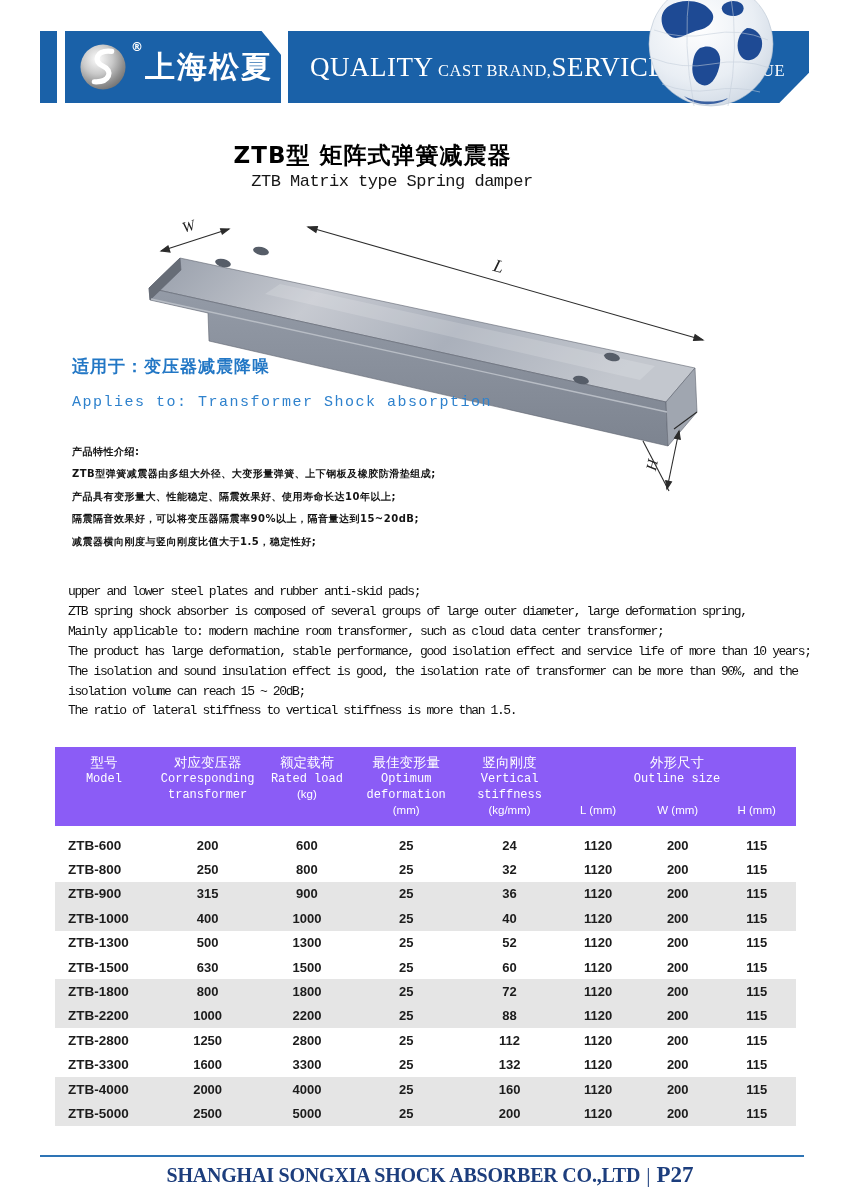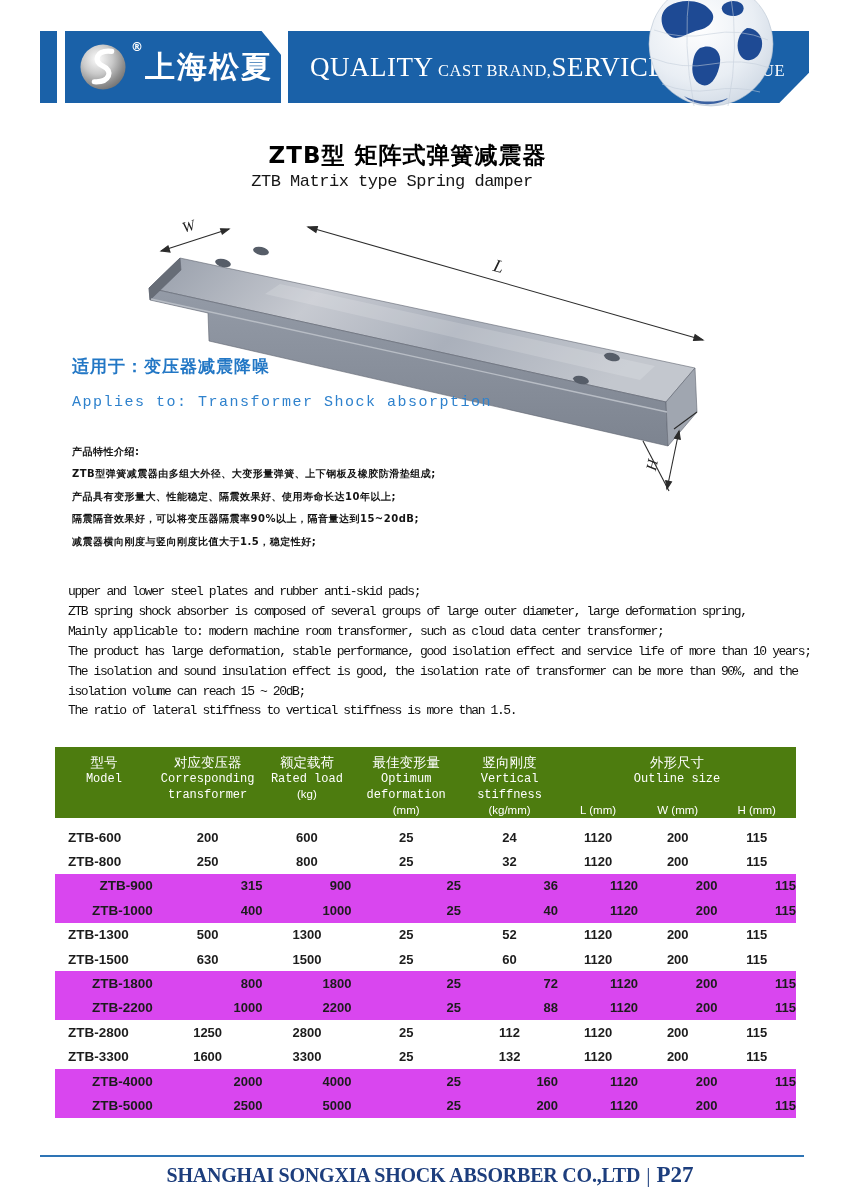--- a/index.html
+++ b/index.html
@@ -23,48 +23,48 @@
     left:288px;top:31px;width:521px;height:72px;background:#1a61a8;
     clip-path:polygon(0 0,100% 0,100% 58%,94.3% 100%,0 100%);
     display:flex;align-items:center;padding-left:22px;box-sizing:border-box;z-index:1;
   }
   .tagline{color:#ffffff;font-family:"Liberation Serif",serif;white-space:nowrap;}
   .tagline .big{font-size:27px;letter-spacing:0.5px;}
   .tagline .small{font-size:16.5px;letter-spacing:0.5px;}
   .globe{left:644px;top:0;width:132px;height:114px;z-index:2;}
 
   
-  .title-zh{left:0;top:140px;width:745px;text-align:center;font-size:23px;font-weight:700;color:#000;letter-spacing:1px;margin-left:35px;}
+  .title-zh{left:0;top:140px;width:745px;text-align:center;font-size:23px;font-weight:700;color:#000;letter-spacing:1px;}
   .title-en{left:0;top:172px;width:784px;text-align:center;font-family:"Liberation Mono",monospace;font-size:17px;color:#161616;letter-spacing:-0.5px;}
 
   
   .figure-svg{left:110px;top:200px;}
 
   
   .applies-zh{left:72px;top:355px;font-size:17px;font-weight:700;color:#2277c5;letter-spacing:1px;}
   .applies-en{left:72px;top:394px;font-family:"Liberation Mono",monospace;font-size:15px;color:#2f82cd;letter-spacing:1.5px;}
 
   
   .desc-zh{left:72px;top:441px;color:#141414;}
   .desc-zh .zhline{font-size:10px;font-weight:700;line-height:22.4px;letter-spacing:0.5px;white-space:nowrap;}
   .desc-en{left:68px;top:582px;color:#111111;}
   .desc-en .enline{font-family:"Liberation Mono",monospace;font-size:13px;letter-spacing:-1.4px;line-height:19.9px;white-space:nowrap;}
 
   
   .spec-table{left:55px;top:747px;width:741px;border-collapse:collapse;table-layout:fixed;}
-  .spec-table thead th{background:#4d7c0f;color:#ffffff;font-weight:400;padding:0;vertical-align:top;}
+  .spec-table thead th{background:#8b5cf6;color:#ffffff;font-weight:400;padding:8px;vertical-align:top;}
   .spec-table thead tr.h1 th{padding-top:6px;}
   .th-zh{font-size:13.5px;line-height:18px;font-family:"DejaVu Sans",sans-serif;}
   .th-en{font-size:12px;line-height:16px;font-family:Liberation Mono, monospace;}
   .th-unit{font-size:11.5px;line-height:15px;font-family:"Liberation Sans",sans-serif;}
   .spec-table thead tr.h2 th{height:15px;}
   .spec-table td{height:24.4px;padding:0;text-align:center;color:#1c1c1c;
     font-family:"Liberation Sans",sans-serif;font-size:13px;font-weight:700;}
   .spec-table td:first-child{text-align:left;padding-left:13px;font-size:13.5px;}
-  .spec-table tr.striped td{background:#d946ef;text-align:right;}
+  .spec-table tr.striped td{background:#e5e5e5;}
   .spec-table tr.spacer td{height:7px;background:#ffffff;}
 
   
   .footer-line{left:40px;top:1155px;width:764px;height:2px;background:#2e74b5;}
   .footer-text{left:8px;top:1162px;width:844px;text-align:center;color:#1d3e7d;font-family:"Liberation Serif",serif;white-space:nowrap;}
   .footer-text .company{font-size:20px;font-weight:700;letter-spacing:-0.2px;}
   .footer-text .sep{font-size:21px;font-weight:400;padding:0 6px;}
   .footer-text .pageno{font-size:23px;font-weight:700;}
 </style>
 </head>

